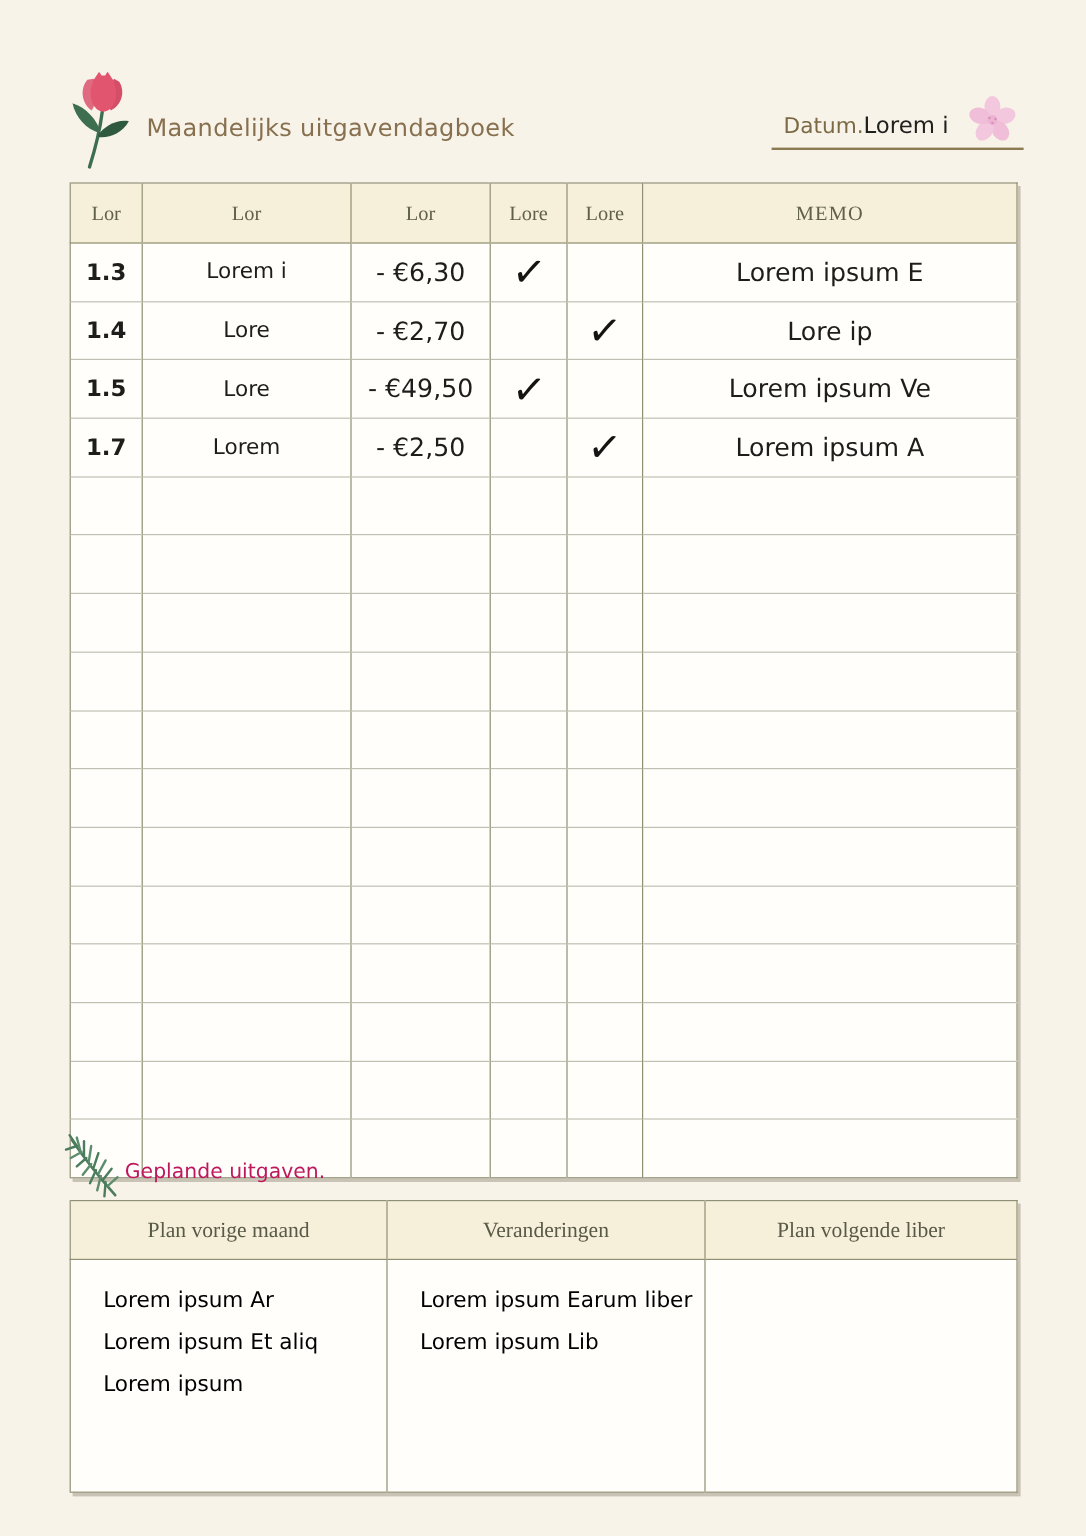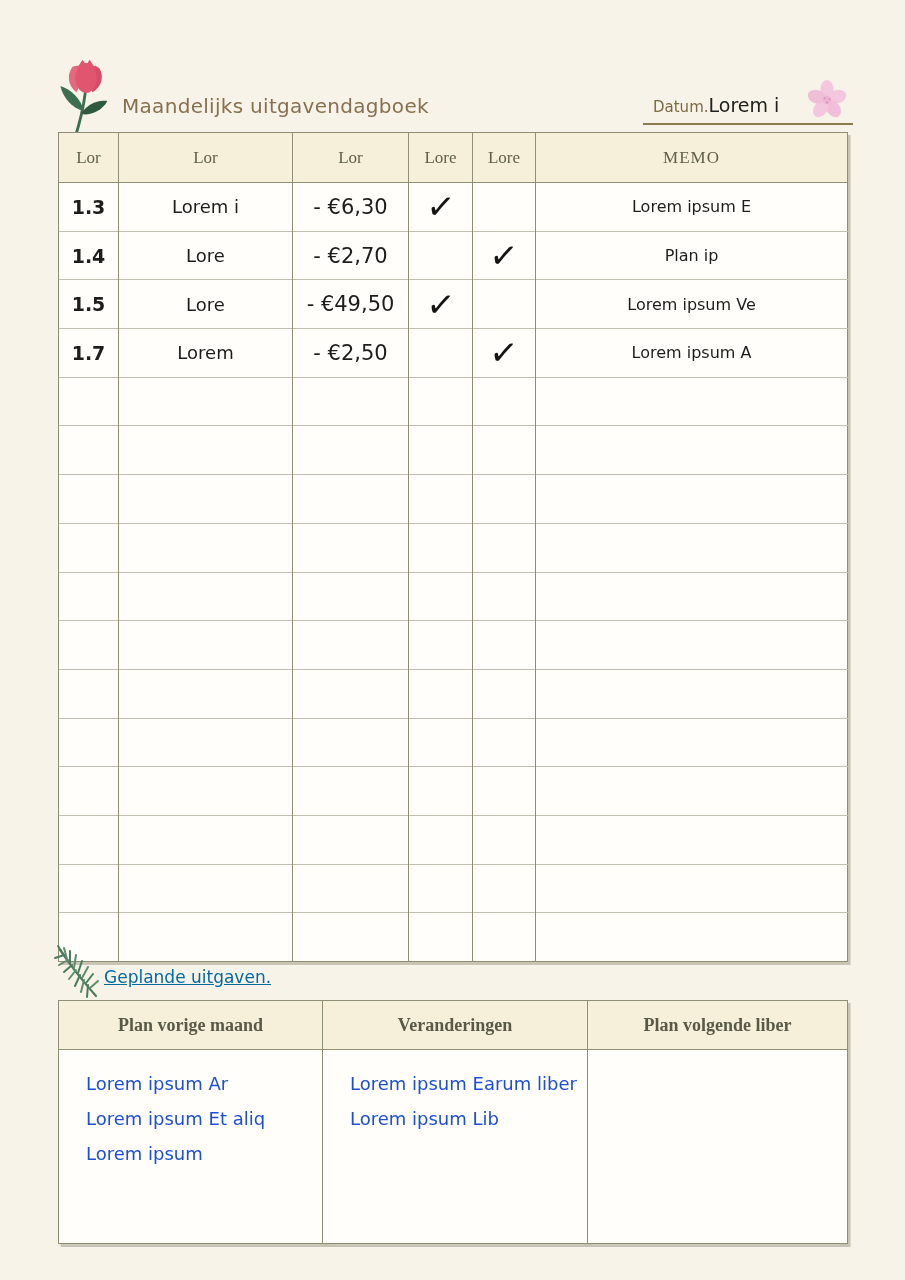--- a/index.html
+++ b/index.html
@@ -22,86 +22,86 @@
     margin:10px 0 0 4px;
     font-size:20px;font-weight:normal;
     color:#87704f;letter-spacing:0.3px;
   }
   .date-block{
     position:absolute;top:86px;left:643px;width:200px;
     border-bottom:2px solid #8b7b52;
     padding:8px 0 7px 10px;
     white-space:nowrap;
   }
-  .date-label{font-size:15px;color:#7b6a45;}
+  .date-label{font-size:18px;color:#7b6a45;}
   .date-value{font-size:19px;color:#20201e;}
   .blossom{
     position:absolute;right:4px;top:-6px;
     width:44px;height:40px;
   }
 
   
   table{
     border-collapse:collapse;table-layout:fixed;
     background:#fffefb;
     box-shadow:2.5px 3px 0 rgba(163,155,138,0.55);
   }
-  .expense-table{position:absolute;top:132px;left:58px;width:789px;border:1.6px solid #8f8f73;}
+  .expense-table{position:absolute;top:152px;left:58px;width:789px;border:1.6px solid #8f8f73;}
   .expense-table th{
     height:47px;background:#f6f0da;
     font-family:"Liberation Serif",serif;font-weight:normal;
     font-size:17px;color:#60604a;
     border-left:1.2px solid #8f8f73;
     border-bottom:1.6px solid #8f8f73;
   }
   .expense-table th.memo-h{letter-spacing:1px;margin-top:13px;}
   .expense-table td{
     height:45.7px;
     border-left:1.2px solid #8f8f73;
     border-top:1.5px solid #c0c0b2;
     text-align:center;vertical-align:middle;
     overflow:hidden;
   }
   .expense-table tbody tr:first-child td{border-top:none;}
   .date-cell{font-size:19px;font-weight:bold;}
   .item-cell{font-size:18px;}
   .amount-cell{font-size:21px;}
-  .memo-cell{font-size:16px;}
+  .memo-cell{font-size:21px;}
   .check{
     display:inline-block;font-size:33px;font-weight:bold;line-height:1;
     transform:rotate(7deg) scaleY(1.08);color:#141412;
   }
 
   
   .planned-heading{
     position:absolute;top:944px;left:52px;
     display:flex;align-items:center;
   }
   .fern{width:52px;height:58px;flex:0 0 auto;}
   .planned-heading-label{
     margin:8px 16px 0 0;
-    font-size:17px;color:#0369a1;text-decoration:underline;
+    font-size:17px;color:#be185d;
   }
   .planned-table{position:absolute;top:1000px;left:58px;width:789px;border:1.6px solid #8f8f73;}
   .planned-table th{
     height:46px;background:#f6f0da;
-    font-family:"Liberation Serif",serif;font-weight:bold;
+    font-family:"Liberation Serif",serif;font-weight:normal;
     font-size:18px;color:#595947;
     border-left:1.2px solid #8f8f73;
     border-bottom:1.5px solid #8f8f73;
     text-align:center;
   }
   .planned-table td{
     height:177px;
     border-left:1.2px solid #8f8f73;
     vertical-align:top;text-align:left;
     padding:16px 8px 0 27px;
   }
   .planned-line{
-    font-size:18px;line-height:35px;color:#1d4ed8;
+    font-size:18px;line-height:35px;color:#000000;
     white-space:nowrap;
   }
 </style>
 </head>
 <body>
 
 <div class="page">
 
   <div class="title-group">
     <svg class="tulip" viewBox="0 0 70 94" aria-hidden="true">
@@ -160,21 +160,21 @@
           <td class="check-cell"><span class="check">✓</span></td>
           <td class="check-cell"></td>
           <td class="memo-cell">Lorem ipsum E</td>
         </tr>
         <tr>
           <td class="date-cell">1.4</td>
           <td class="item-cell">Lore</td>
           <td class="amount-cell">- €2,70</td>
           <td class="check-cell"></td>
           <td class="check-cell"><span class="check">✓</span></td>
-          <td class="memo-cell">Plan ip</td>
+          <td class="memo-cell">Lore ip</td>
         </tr>
         <tr>
           <td class="date-cell">1.5</td>
           <td class="item-cell">Lore</td>
           <td class="amount-cell">- €49,50</td>
           <td class="check-cell"><span class="check">✓</span></td>
           <td class="check-cell"></td>
           <td class="memo-cell">Lorem ipsum Ve</td>
         </tr>
         <tr>

